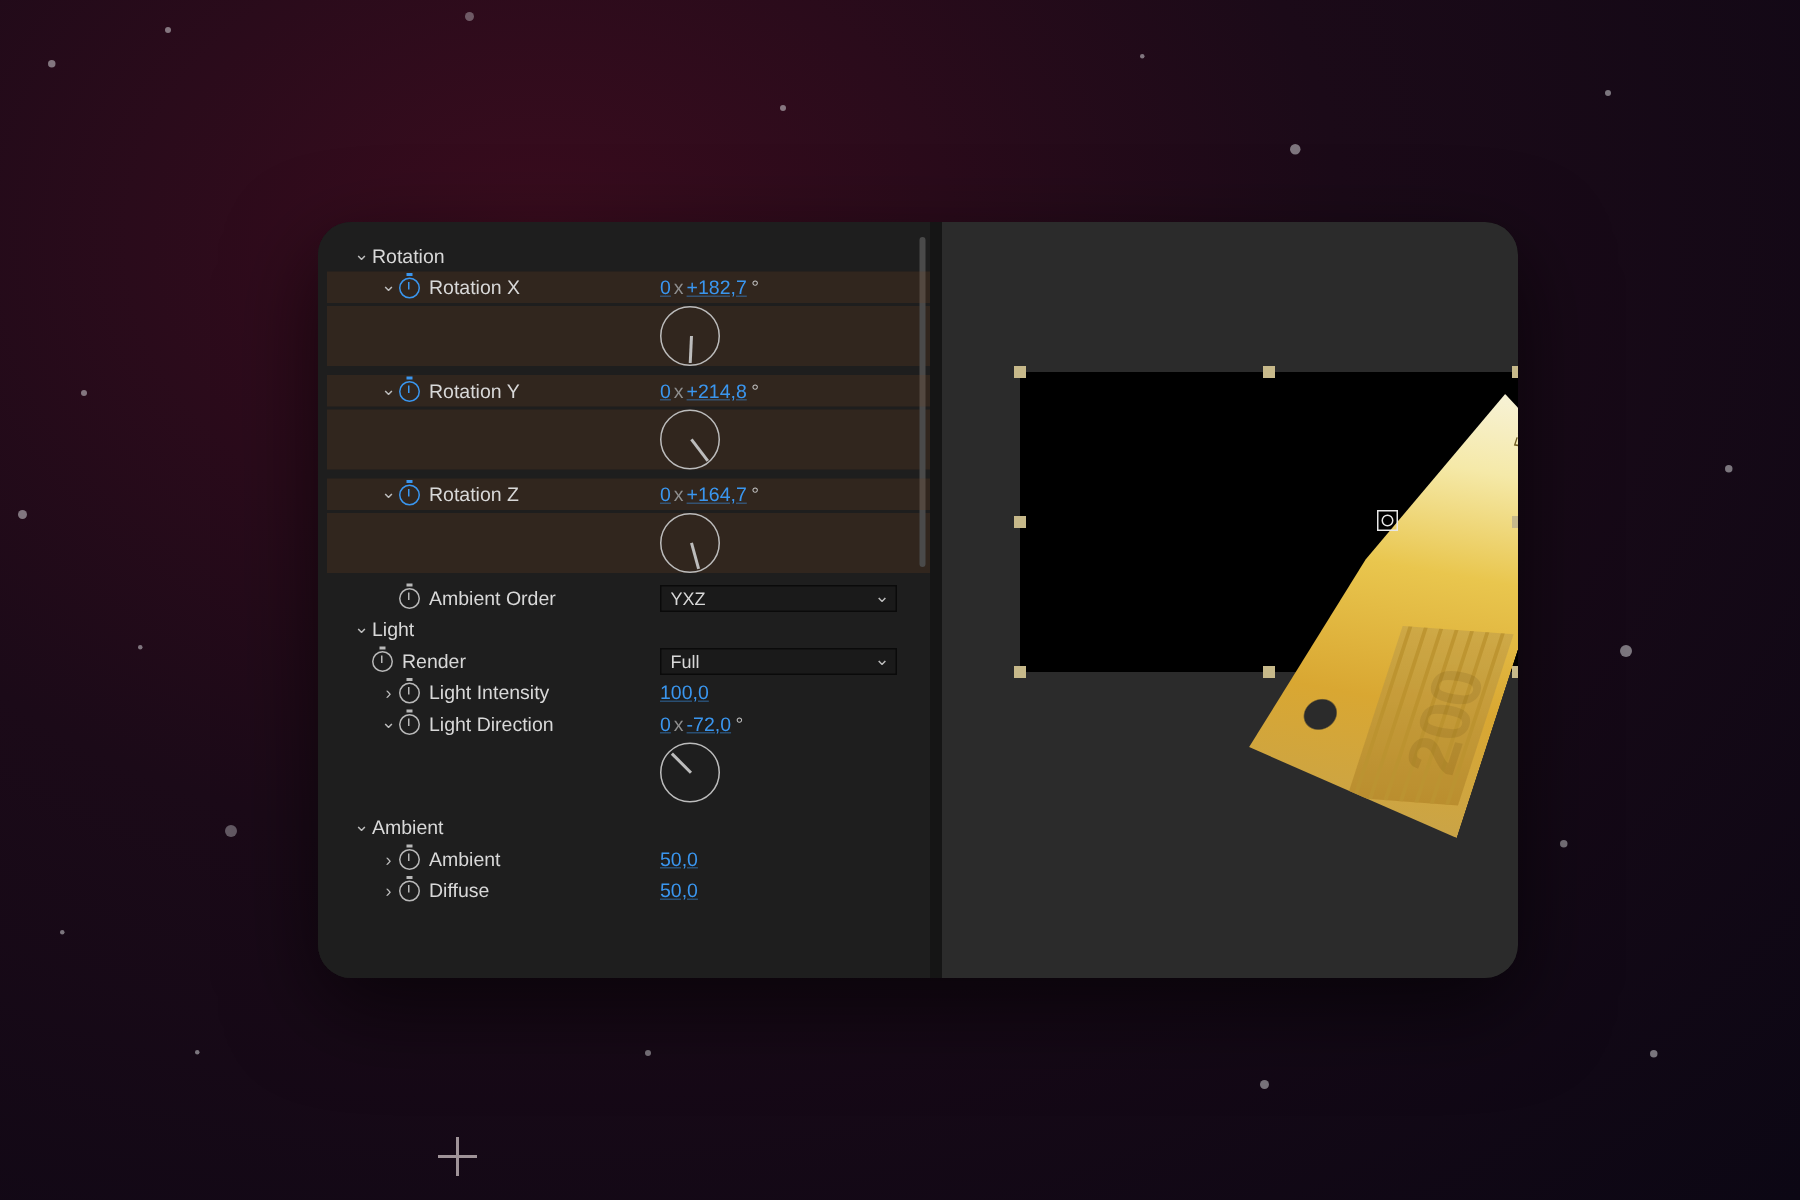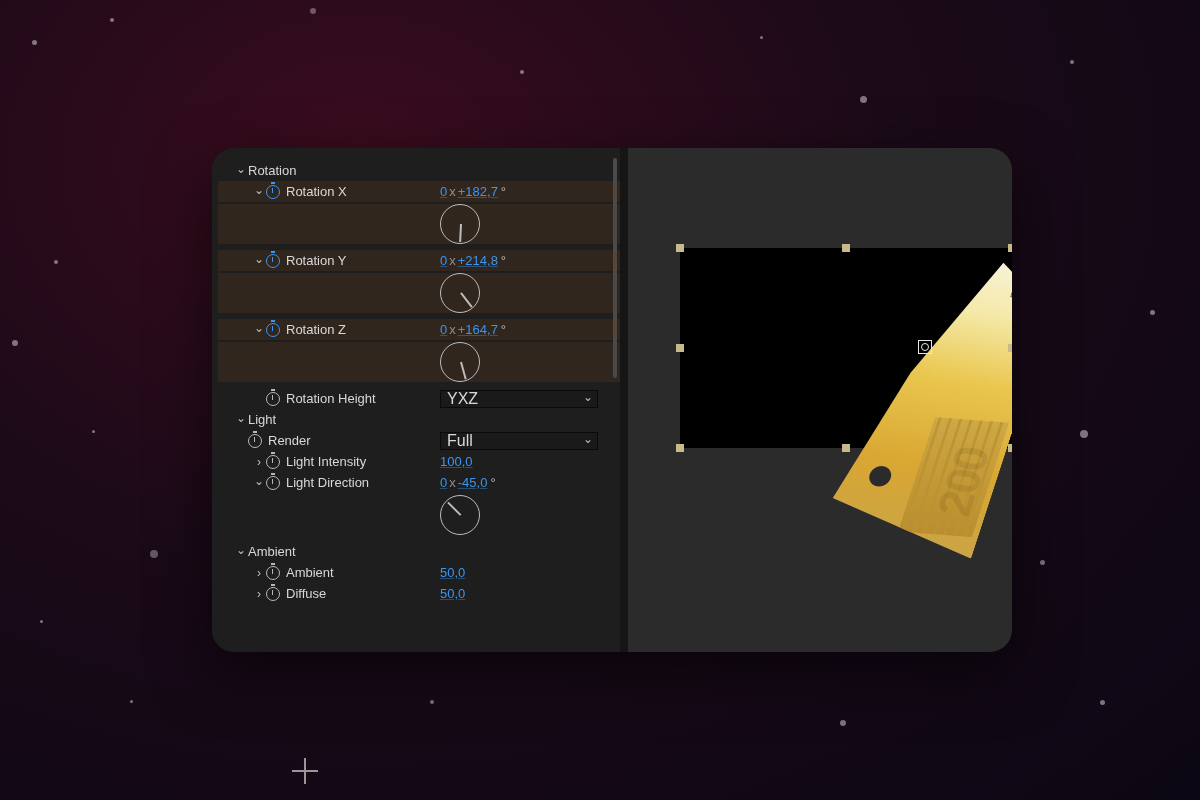--- a/index.html
+++ b/index.html
@@ -66,21 +66,21 @@
   .num-dim{ color:#8e8e8e; }
   .num-link{ color:#3a96ef; text-decoration:underline; text-decoration-color:rgba(58,150,239,.4); cursor:ew-resize;}
   .deg{ color:#bcbcbc; margin-left:1px;}
   .dial {
     width:40px; height:40px; border:1.6px solid #bcbcbc; border-radius:50%;
     position:relative; margin-left:222px; margin-top:2px; margin-bottom:6px; cursor:grab;
   }
   .dial .needle{position:absolute;left:50%;top:50%;width:1.6px;height:18px;background:#bcbcbc;transform-origin:top center;}
   .dropdown {
     background:#1a1a1a; border:1px solid #0a0a0a; color:#d8d8d8;
-    height:18px; width:158px; padding:0 18px 0 6px; font-size:16px;
+    height:18px; width:158px; padding:0 18px 0 6px; font-size:12px;
     position:relative; cursor:pointer; display:flex; align-items:center;
   }
   .dropdown::after{content:"⌄"; position:absolute; right:4px; top:-1px; color:#bcbcbc; font-size:12px;}
   .swatch-row{display:flex;align-items:center;gap:4px;}
   .swatch{width:28px;height:15px;background:#fff;border:1px solid #000;cursor:pointer;}
   .eyedrop{width:26px;height:15px;border:1px solid #777;display:flex;align-items:center;justify-content:center;cursor:pointer;background:#2a2a2a;}
   .eyedrop svg{width:12px;height:12px;}
 
   
   .vp {
@@ -199,21 +199,21 @@
     </div>
     <div class="tint">
         <div class="dial">
           <div class="needle" style="transform:rotate(344.7deg)"></div>
         </div>
       </div>
 
     <div class="row indent2">
       <span class="twisty" style="visibility:hidden"></span>
       <span class="stopwatch"></span>
-      <span class="label">Rotation Height</span>
+      <span class="label">Ambient Order</span>
       <span class="valcol">
         <span class="dropdown">YXZ</span>
       </span>
     </div>
 
     <div class="row indent1">
       <span class="twisty down"></span>
       <span class="label">Light</span>
     </div>
 
@@ -237,21 +237,21 @@
 
 
 
     <div class="row indent2">
       <span class="twisty down"></span>
       <span class="stopwatch"></span>
       <span class="label">Light Direction</span>
       <span class="valcol">
         <span class="num-link">0</span>
         <span class="num-dim">x</span>
-        <span class="num-link">-45,0</span>
+        <span class="num-link">-72,0</span>
           <span class="deg">°</span>
       </span>
     </div>
     <div>
         <div class="dial">
           <div class="needle" style="transform:rotate(135deg)"></div>
         </div>
       </div>
 
     <div class="row indent1">

